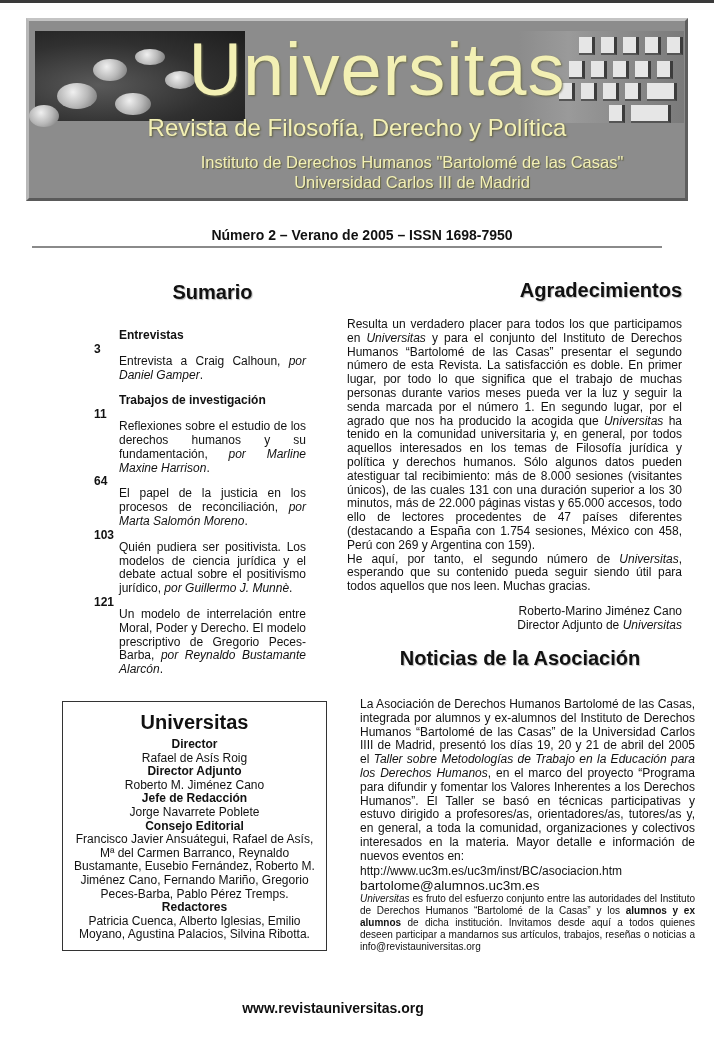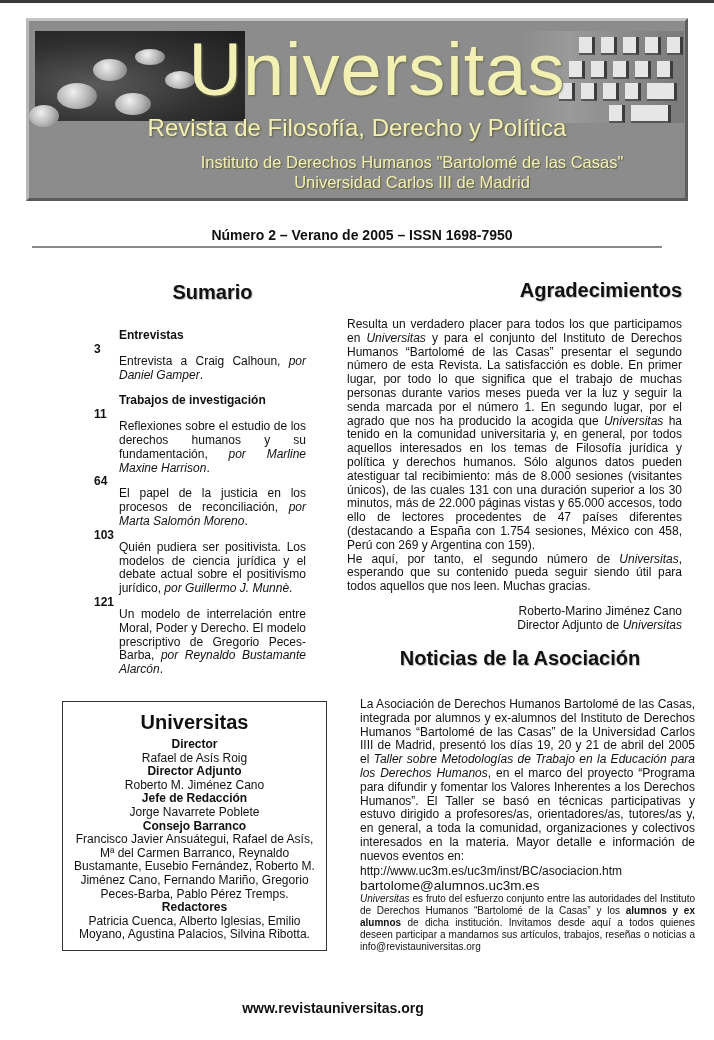--- a/index.html
+++ b/index.html
@@ -178,21 +178,21 @@
 </div>
 
 <div class="staff-box">
   <div class="staff-title">Universitas</div>
   <div class="staff-role">Director</div>
   <div>Rafael de Asís Roig</div>
   <div class="staff-role">Director Adjunto</div>
   <div>Roberto M. Jiménez Cano</div>
   <div class="staff-role">Jefe de Redacción</div>
   <div>Jorge Navarrete Poblete</div>
-  <div class="staff-role">Consejo Barranco</div>
+  <div class="staff-role">Consejo Editorial</div>
   <div style="padding:0 8px;">Francisco Javier Ansuátegui, Rafael de Asís, Mª del Carmen Barranco, Reynaldo Bustamante, Eusebio Fernández, Roberto M. Jiménez Cano, Fernando Mariño, Gregorio Peces-Barba, Pablo Pérez Tremps.</div>
   <div class="staff-role">Redactores</div>
   <div style="padding:0 8px;">Patricia Cuenca, Alberto Iglesias, Emilio Moyano,  Agustina Palacios, Silvina Ribotta.</div>
 </div>
 
 <div class="agr-title">Agradecimientos</div>
 <div class="agr-body">
   <p><span>Resulta un verdadero placer para todos los que participamos en </span><i>Universitas</i><span> y para el conjunto del Instituto de Derechos Humanos “Bartolomé de las Casas” presentar el segundo número de esta Revista. La satisfacción es doble. En primer lugar, por todo lo que significa que el trabajo de muchas personas durante varios meses pueda ver la luz  y seguir la senda marcada por el número 1. En segundo lugar, por el agrado que nos ha producido la acogida que </span><i>Universitas</i><span> ha tenido en la comunidad universitaria y, en general, por todos aquellos interesados en los temas de Filosofía jurídica y política y derechos humanos. Sólo algunos datos pueden atestiguar tal recibimiento: más de 8.000 sesiones (visitantes únicos), de las cuales 131 con una duración superior a los 30 minutos, más de 22.000 páginas vistas y 65.000 accesos, todo ello de lectores procedentes de 47 países diferentes (destacando a España con 1.754 sesiones, México con 458, Perú con 269 y Argentina con 159).</span></p>
   <p><span>He aquí, por tanto, el segundo número de </span><i>Universitas</i><span>, esperando que su contenido pueda seguir siendo útil para todos aquellos que nos leen. Muchas gracias.</span></p>
 </div>

